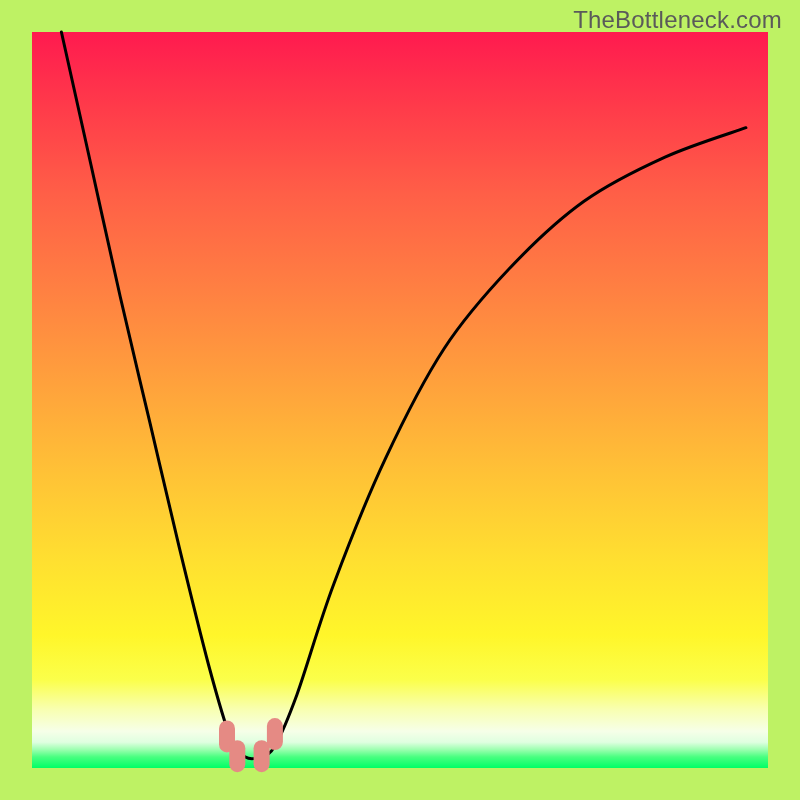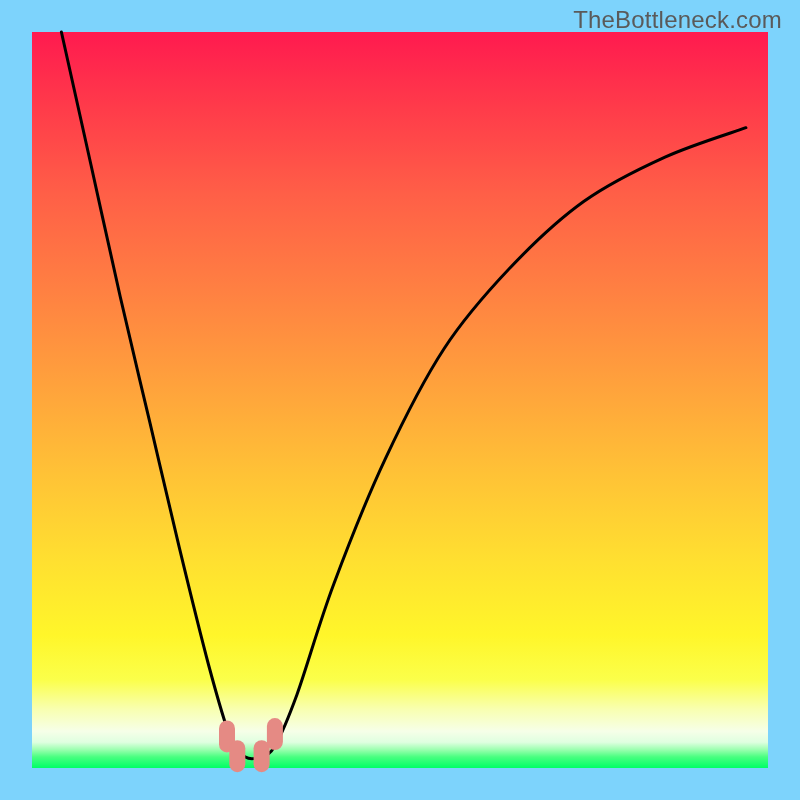--- a/index.html
+++ b/index.html
@@ -8,21 +8,21 @@
     width: 800px;
     height: 800px;
     background: #000;
     font-family: Arial, Helvetica, sans-serif;
     overflow: hidden;
   }
   .stage {
     position: relative;
     width: 800px;
     height: 800px;
-    background: #7dd3fc;
+    background: #bef264;
   }
   .watermark {
     position: absolute;
     top: 6px;
     right: 18px;
     color: #5a5a5a;
     font-size: 24px;
     font-weight: 500;
     letter-spacing: 0.2px;
     z-index: 10;

